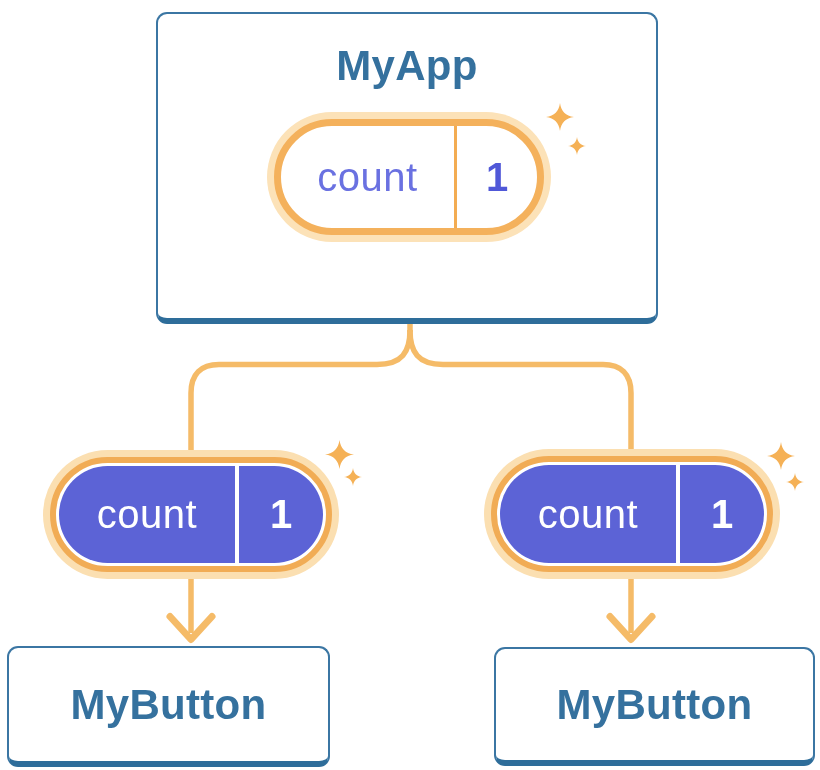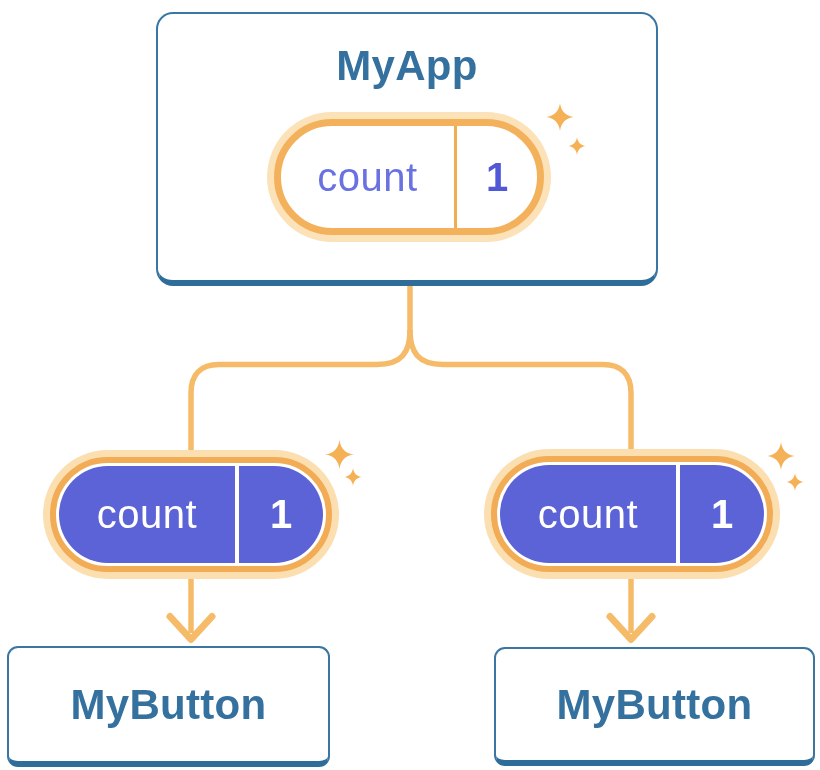--- a/index.html
+++ b/index.html
@@ -21,21 +21,21 @@
     z-index:2;
   }
   .node-title{
     color:#35719E;
     font-weight:bold;
     font-size:42px;
     letter-spacing:0.3px;
     text-align:center;
     line-height:1;
   }
-  #root-node{left:156px;top:12px;width:502px;height:274px;border-radius:17px;}
+  #root-node{left:156px;top:12px;width:502px;height:312px;}
   #root-node .node-title{margin-top:31px;}
   #child-left{left:7px;top:646px;width:323px;height:121px;display:flex;align-items:center;justify-content:center;}
   #child-right{left:494px;top:647px;width:321px;height:119px;display:flex;align-items:center;justify-content:center;}
 
   
   #connector{position:absolute;left:0;top:0;z-index:1;}
 
   
   .pill{position:absolute;z-index:3;box-sizing:border-box;}
   

